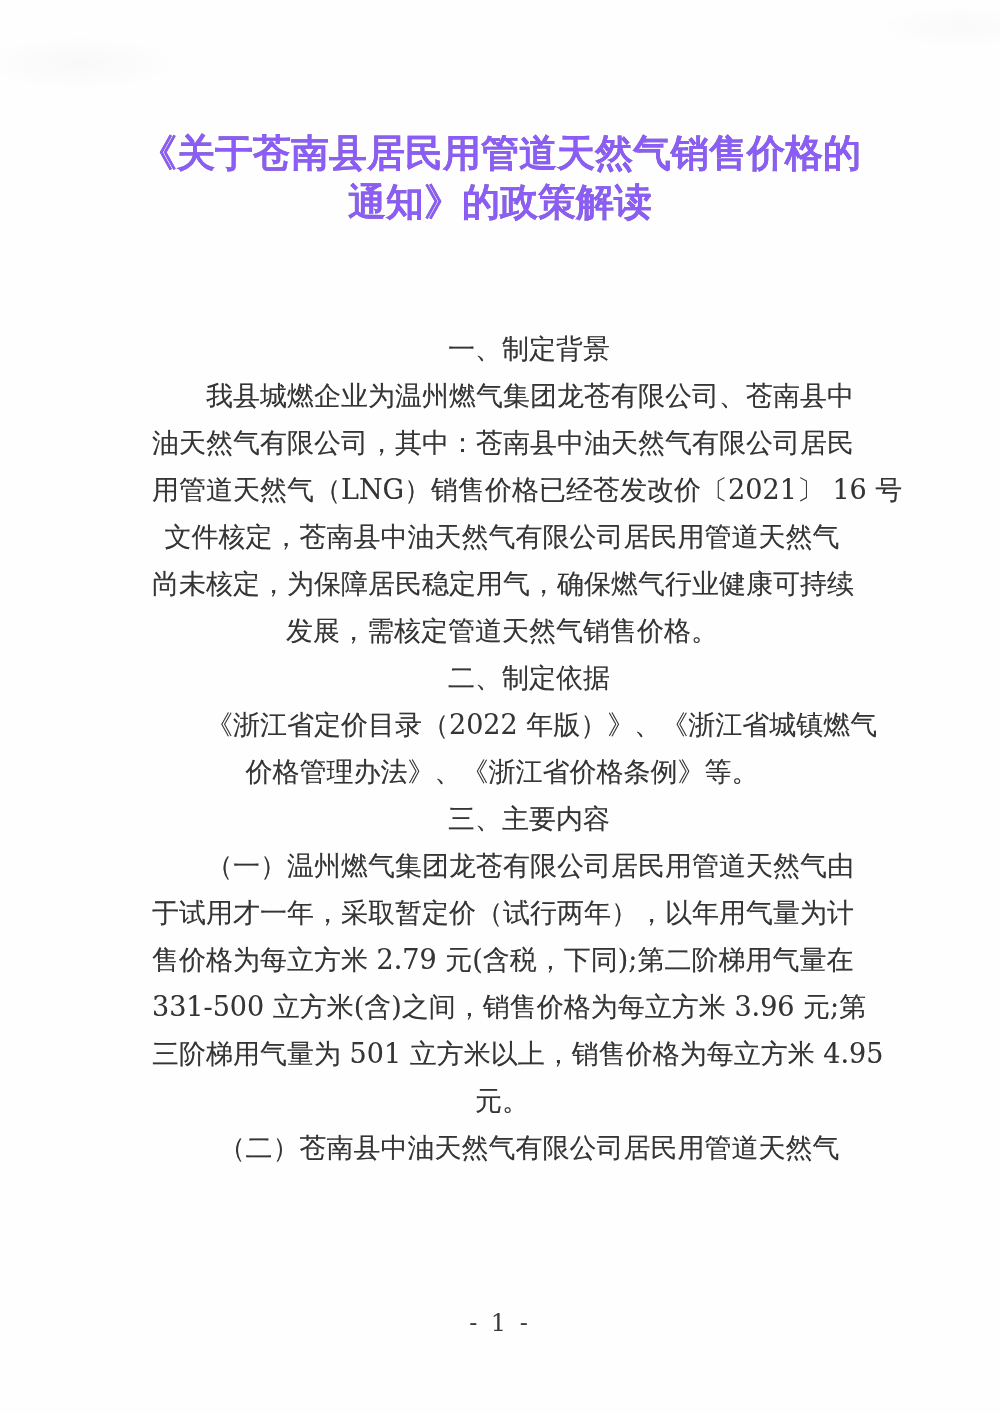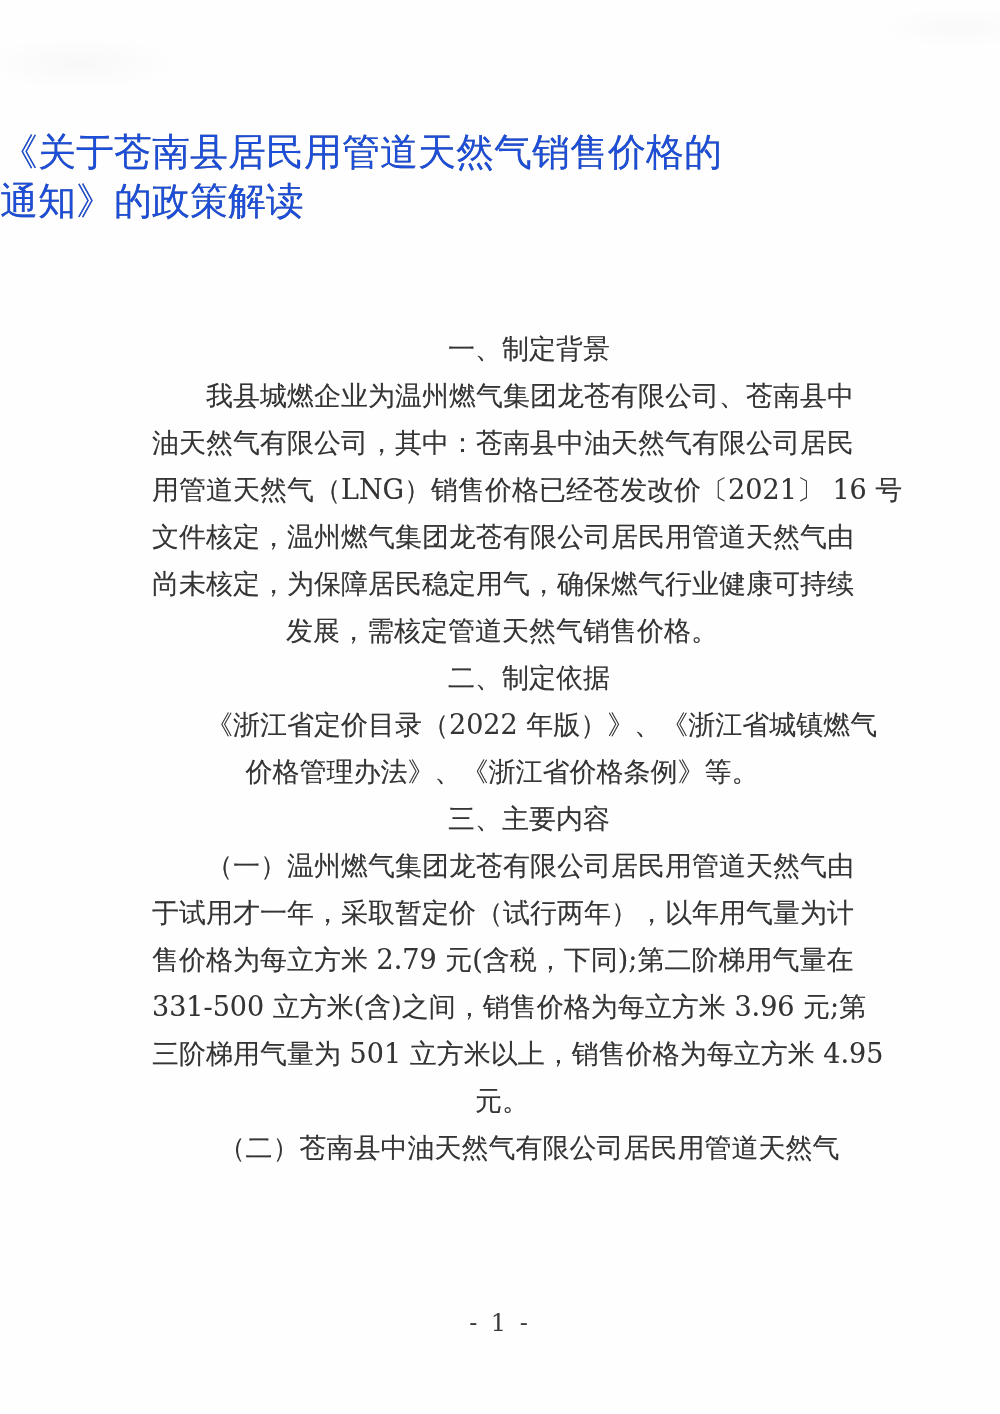--- a/index.html
+++ b/index.html
@@ -23,27 +23,28 @@
     background:
       radial-gradient(ellipse 140px 40px at 8% 70%, rgba(0,0,0,0.025), transparent 70%),
       radial-gradient(ellipse 120px 30px at 96% 30%, rgba(0,0,0,0.02), transparent 70%);
     pointer-events: none;
   }
   .doc-title {
     position: absolute;
     top: 128px;
     left: 0;
     width: 100%;
+    text-align: center;
     font-size: 38px;
     line-height: 49px;
-    color: #1d4ed8;
+    color: #8b5cf6;
     letter-spacing: 0px;
     
     text-shadow: 0 0 0.6px rgba(30,30,30,0.55);
-    font-weight: 400;
+    font-weight: 700;
   }
   .doc-body {
     position: absolute;
     top: 325px;
     left: 152px;
     width: 700px;
     font-size: 27px;
     color: #353535;
     text-shadow: 0 0 0.4px rgba(50,50,50,0.4);
     text-align: center;
@@ -77,21 +78,21 @@
   <div class="doc-title">
     <div>《关于苍南县居民用管道天然气销售价格的</div>
     <div>通知》的政策解读</div>
   </div>
 
   <div class="doc-body">
       <div class="text-line">　　一、制定背景</div>
       <div class="text-line">　　我县城燃企业为温州燃气集团龙苍有限公司、苍南县中</div>
       <div class="text-line">油天然气有限公司，其中：苍南县中油天然气有限公司居民</div>
       <div class="text-line">用管道天然气（LNG）销售价格已经苍发改价〔2021〕 16 号</div>
-      <div class="text-line">文件核定，温州燃气集团龙苍有限公司居民用管道天然气由</div>
+      <div class="text-line">文件核定，苍南县中油天然气有限公司居民用管道天然气</div>
       <div class="text-line">尚未核定，为保障居民稳定用气，确保燃气行业健康可持续</div>
       <div class="text-line">发展，需核定管道天然气销售价格。</div>
       <div class="text-line">　　二、制定依据</div>
       <div class="text-line">　　《浙江省定价目录（2022 年版）》、《浙江省城镇燃气</div>
       <div class="text-line">价格管理办法》、《浙江省价格条例》等。</div>
       <div class="text-line">　　三、主要内容</div>
       <div class="text-line">　　（一）温州燃气集团龙苍有限公司居民用管道天然气由</div>
       <div class="text-line">于试用才一年，采取暂定价（试行两年），以年用气量为计</div>
       <div class="text-line">售价格为每立方米 2.79 元(含税，下同);第二阶梯用气量在</div>
       <div class="text-line">331-500 立方米(含)之间，销售价格为每立方米 3.96 元;第</div>

